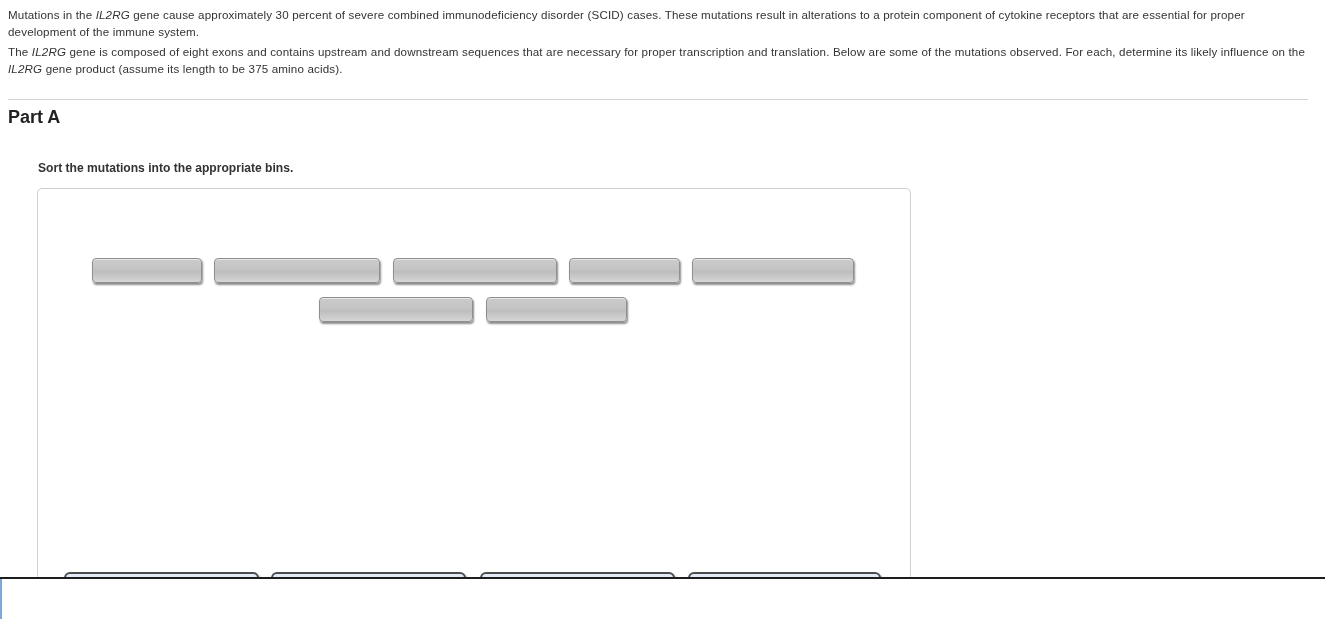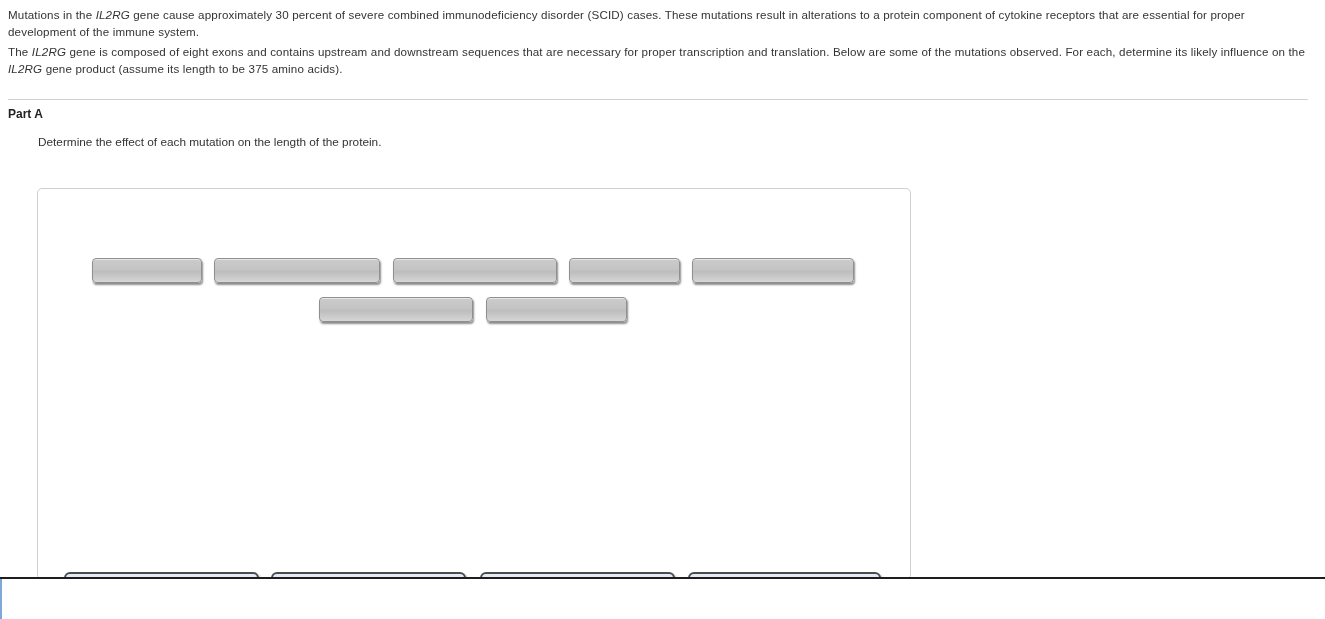--- a/index.html
+++ b/index.html
@@ -32,21 +32,21 @@
     position: absolute;
     left: 8px; top: 99px;
     width: 1300px; height: 1px;
     background: #d2d2d2;
   }
 
   
   .part-title {
     position: absolute;
     left: 8px; top: 107px;
-    font-size: 12px;
+    font-size: 18px;
     font-weight: bold;
     color: #222;
   }
   .prompt {
     position: absolute;
     left: 38px; top: 135px;
     font-size: 11.8px;
     color: #333;
   }
   .instruct {
@@ -121,21 +121,21 @@
 
 <div id="page">
 
   <div class="intro p1"><span>Mutations in the </span><i>IL2RG</i><span> gene cause approximately 30 percent of severe combined immunodeficiency disorder (SCID) cases. These mutations result in alterations to a protein component of cytokine receptors that are essential for proper development of the immune system.</span></div>
 
   <div class="intro p2"><span>The </span><i>IL2RG</i><span> gene is composed of eight exons and contains upstream and downstream sequences that are necessary for proper transcription and translation. Below are some of the mutations observed. For each, determine its likely influence on the </span><i>IL2RG</i><span> gene product (assume its length to be 375 amino acids).</span></div>
 
   <div class="rule"></div>
 
   <div class="part-title">Part A</div>
-  <div class="prompt">Determine the effect of each mutation on the length of the protein.</div>
+  <div class="instruct">Sort the mutations into the appropriate bins.</div>
 
   <div id="activity">
     <div id="slots-layer">
         <div class="slot" style="left: 54px; top: 69px; width: 110px;"></div>
         <div class="slot" style="left: 176px; top: 69px; width: 166px;"></div>
         <div class="slot" style="left: 355px; top: 69px; width: 164px;"></div>
         <div class="slot" style="left: 531px; top: 69px; width: 111px;"></div>
         <div class="slot" style="left: 654px; top: 69px; width: 162px;"></div>
         <div class="slot" style="left: 281px; top: 108px; width: 154px;"></div>
         <div class="slot" style="left: 448px; top: 108px; width: 141px;"></div>

